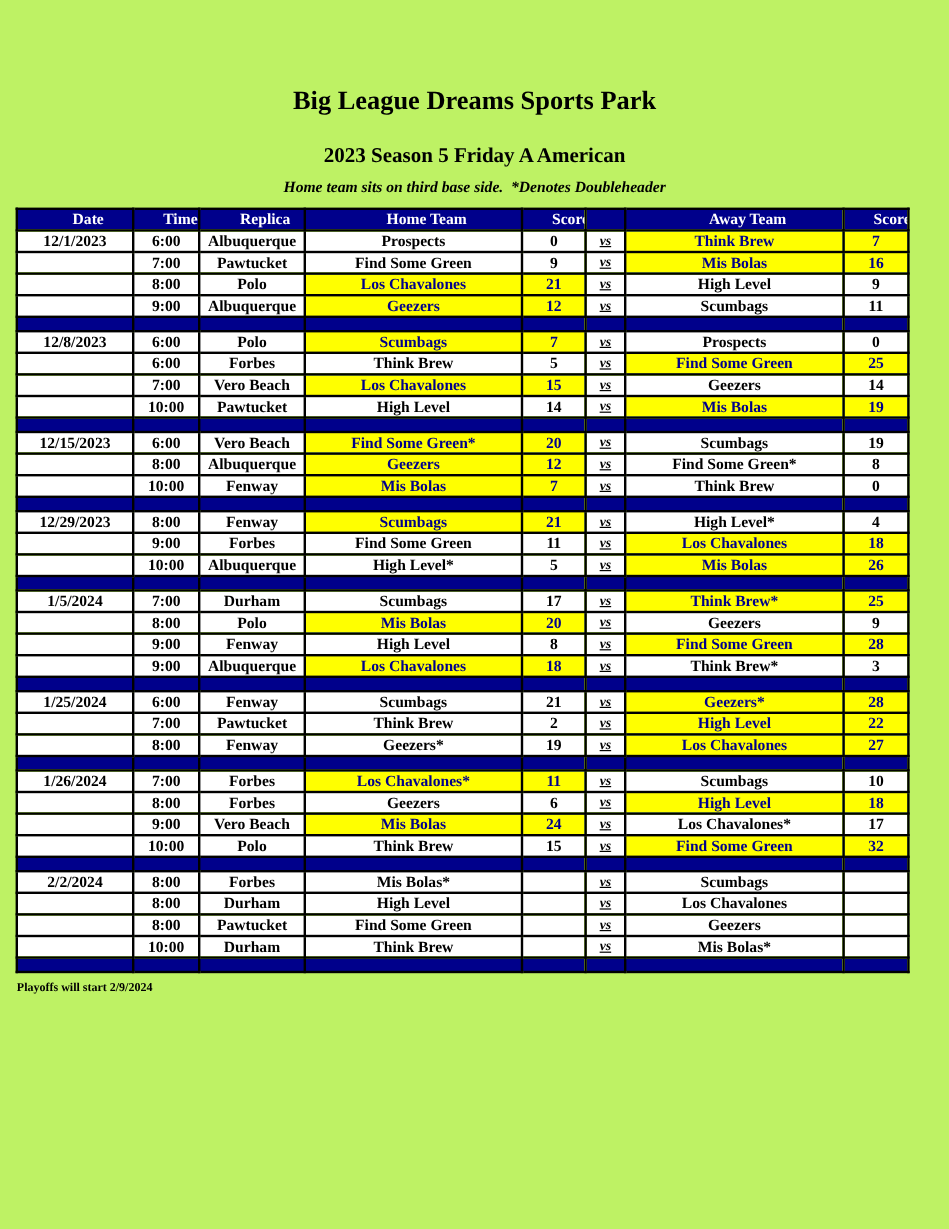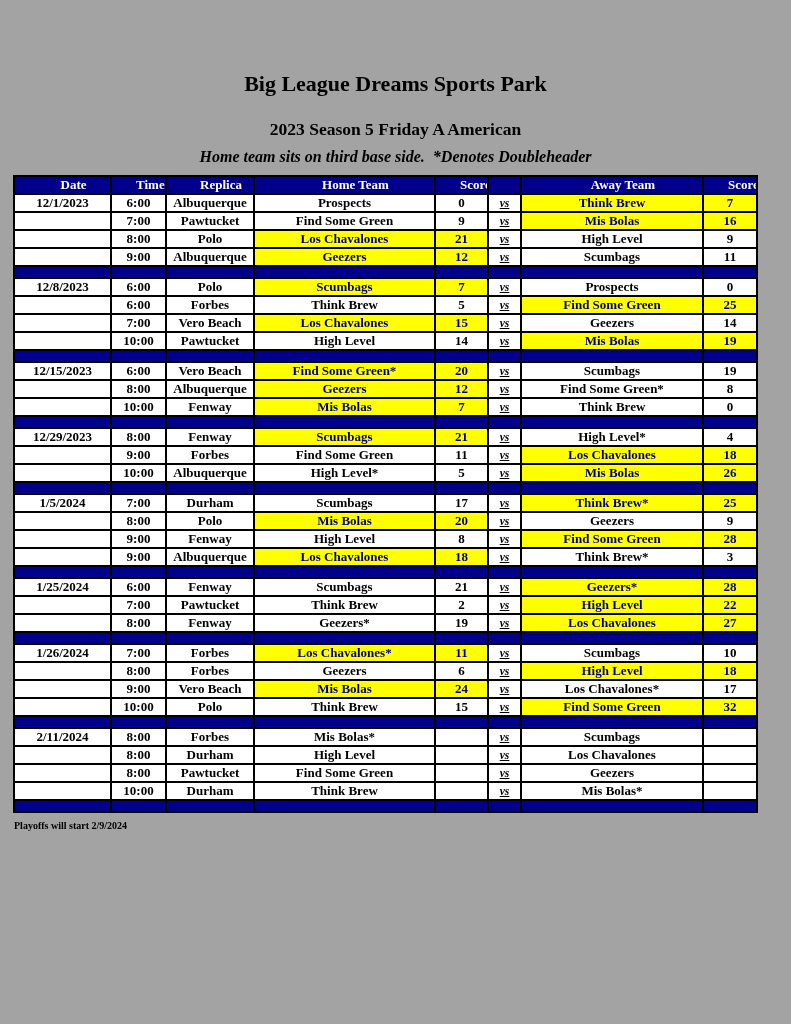--- a/index.html
+++ b/index.html
@@ -6,31 +6,31 @@
     --navy: #00008B;
     --hl: #FFFF00;
     --hl-text: #00008B;
     --ink: #000000;
   }
   * { margin: 0; padding: 0; box-sizing: border-box; }
   html, body { background: #ffffff; }
   .page {
     width: 791px;
     height: 1024px;
-    background: #a3a3a3;
+    background: #bef264;
     font-family: "Liberation Serif", serif;
     font-weight: bold;
     color: var(--ink);
     overflow: hidden;
     position: relative;
   }
   .header-block { text-align: center; padding-top: 72px; }
   .doc-title { font-size: 22px; line-height: 1.1; color: var(--ink); }
   .doc-subtitle { font-size: 17.5px; line-height: 1.1; margin-top: 24px; color: var(--ink); }
-  .doc-note { font-size: 16px; font-style: italic; margin-top: 9px; color: var(--ink); white-space: pre; }
+  .doc-note { font-size: 13px; font-style: italic; margin-top: 9px; color: var(--ink); white-space: pre; }
 
   table.schedule {
     border-collapse: collapse;
     table-layout: fixed;
     width: 743px;
     margin: 9px 0 0 13px;
   }
   .schedule col.c-date    { width: 97px; }
   .schedule col.c-time    { width: 55px; }
   .schedule col.c-replica { width: 88px; }
@@ -417,21 +417,21 @@
           <td></td>
           <td></td>
           <td></td>
           <td></td>
           <td></td>
           <td></td>
           <td></td>
           <td></td>
         </tr>
         <tr>
-          <td>2/11/2024</td>
+          <td>2/2/2024</td>
           <td>8:00</td>
           <td>Forbes</td>
           <td>Mis Bolas*</td>
           <td></td>
           <td class="vs">vs</td>
           <td>Scumbags</td>
           <td></td>
         </tr>
         <tr>
           <td></td>

